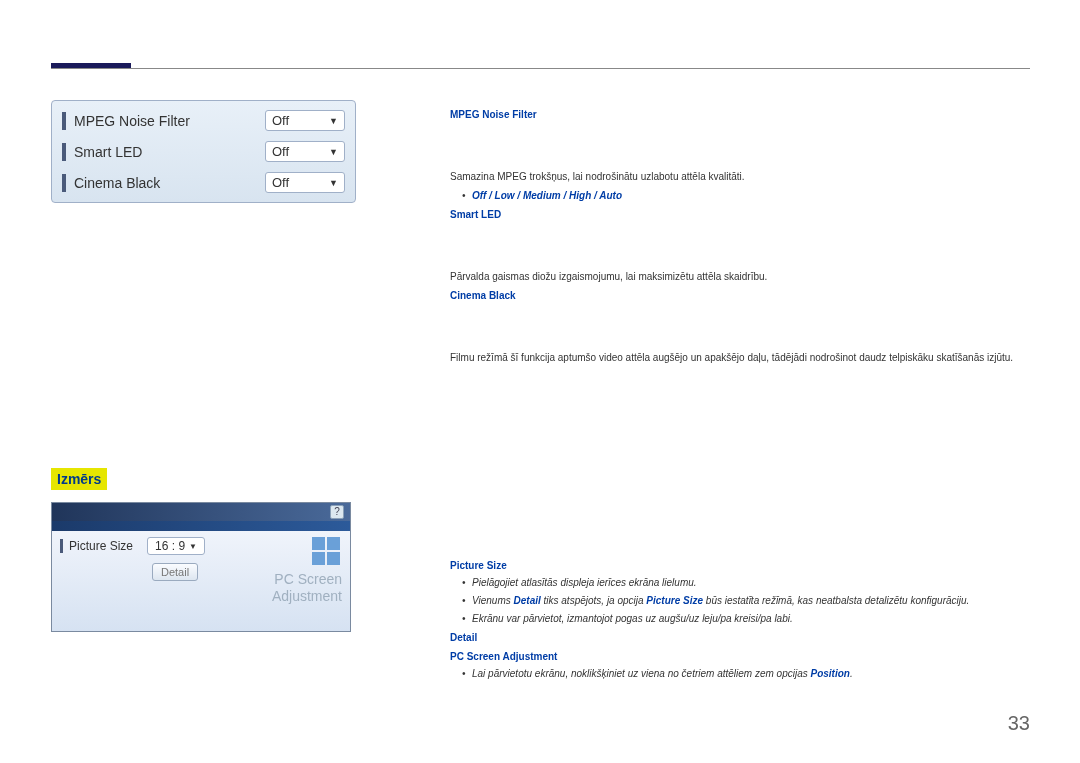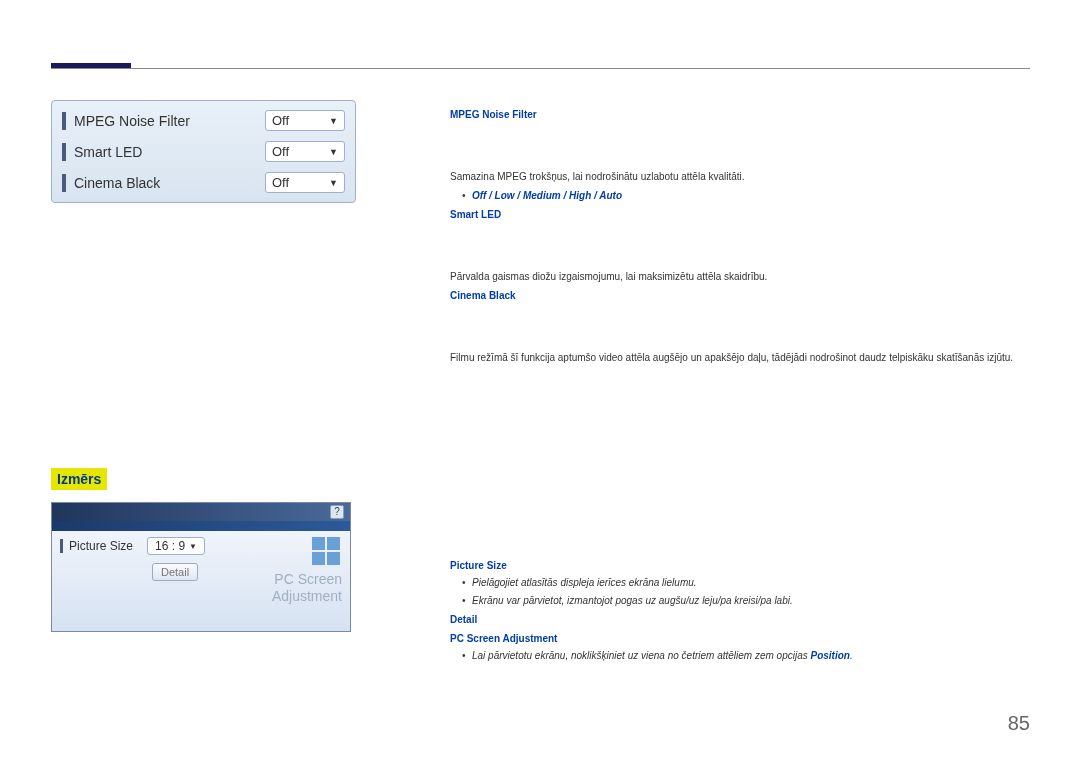--- a/index.html
+++ b/index.html
@@ -300,25 +300,26 @@
   <div class="desc">Pārvalda gaismas diožu izgaismojumu, lai maksimizētu attēla skaidrību.</div>
 
   <div class="blue-heading">Cinema Black</div>
   <div class="desc">Filmu režīmā šī funkcija aptumšo video attēla augšējo un apakšējo daļu, tādējādi nodrošinot daudz telpiskāku skatīšanās izjūtu.</div>
 
   <div class="spacer-big"></div>
 
   <div class="blue-heading">Picture Size</div>
   <ul class="bullet">
     <li>Pielāgojiet atlasītās displeja ierīces ekrāna lielumu.</li>
+    <li><span>Vienums </span><span class="kw">Detail</span><span> tiks atspējots, ja opcija </span><span class="kw">Picture Size</span><span> būs iestatīta režīmā, kas neatbalsta detalizētu konfigurāciju.</span></li>
     <li>Ekrānu var pārvietot, izmantojot pogas uz augšu/uz leju/pa kreisi/pa labi.</li>
   </ul>
 
   <div class="blue-heading">Detail</div>
 
   <div class="blue-heading">PC Screen Adjustment</div>
   <ul class="bullet">
     <li><span>Lai pārvietotu ekrānu, noklikšķiniet uz viena no četriem attēliem zem opcijas </span><span class="kw">Position</span><span>.</span></li>
   </ul>
 
 </div>
 
-<div class="page-num">85</div>
+<div class="page-num">33</div>
 
 </body></html>

